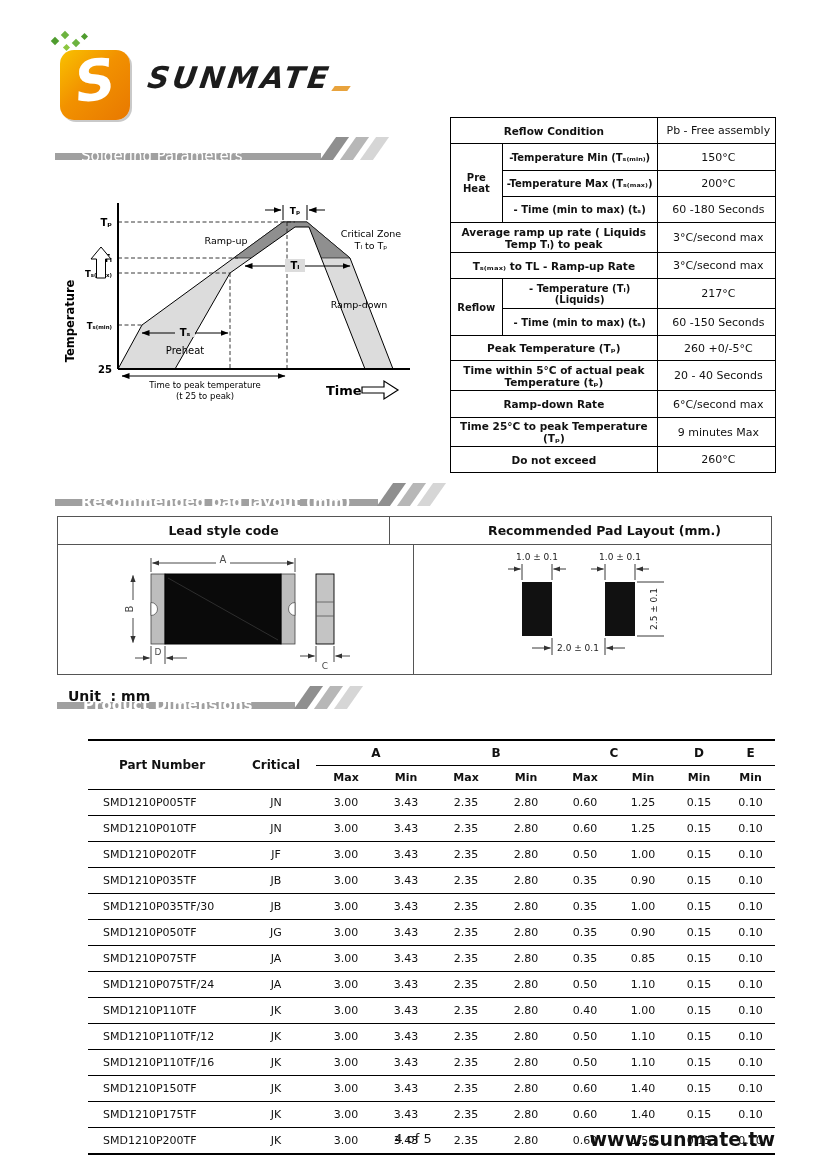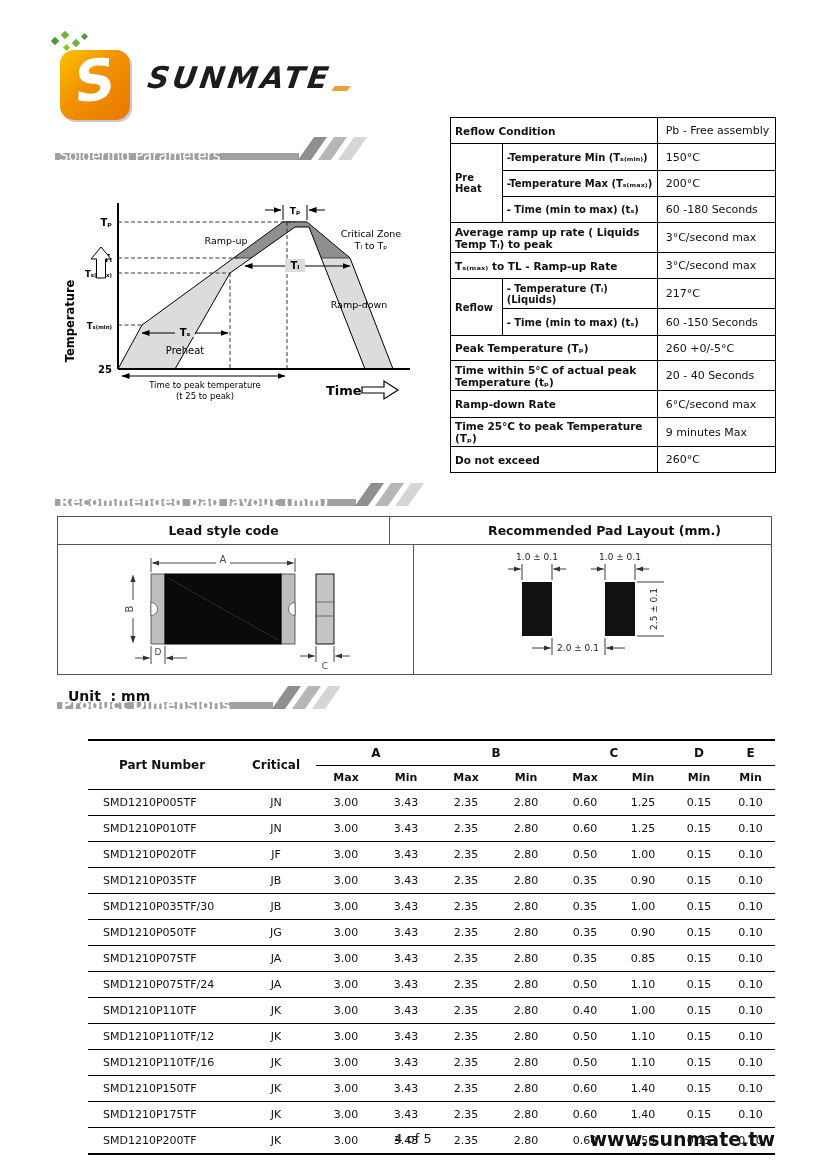--- a/index.html
+++ b/index.html
@@ -13,26 +13,26 @@
   .logo-s{position:absolute;left:14px;top:12px;width:70px;height:70px;color:#fff;
           font-size:56px;font-weight:bold;font-style:italic;text-align:center;line-height:70px;
           transform:rotate(-8deg);}
   .dot{position:absolute;width:6px;height:6px;transform:rotate(45deg);}
   .wordmark{position:absolute;left:102px;top:26px;font-size:30px;font-weight:bold;font-style:italic;
             letter-spacing:3px;color:#1c1c1c;transform:skewX(-8deg);white-space:nowrap;}
   .logo-accent{position:absolute;left:287px;top:52px;width:16px;height:5px;background:#e8a33d;transform:skewX(-35deg);}
   
   .banner{position:absolute;display:flex;align-items:stretch;height:23px;}
   .banner .bar{background:#a0a0a0;color:#fff;display:flex;align-items:center;
-               padding:0 12px 1px 4px;font-size:15px;white-space:nowrap;margin-top:16px;}
+               padding:0 12px 1px 26px;font-size:15px;white-space:nowrap;margin-top:16px;}
   .banner.bold .bar{font-weight:bold;}
   .stripe{width:13px;margin-left:7px;transform:skewX(-35deg);}
   .s1{background:#8f8f8f;} .s2{background:#b7b7b7;} .s3{background:#d6d6d6;}
   
-  .rt{position:absolute;left:450px;top:117px;border-collapse:collapse;width:326px;font-size:11px;}
+  .rt{position:absolute;left:450px;top:117px;border-collapse:collapse;width:326px;font-size:11px;text-align:center;}
   .rt td{border:1px solid #000;padding:2px 4px;vertical-align:middle;}
   .rt .lbl{font-weight:bold;font-size:10.5px;}
   .rt .grp{font-weight:bold;font-size:10px;overflow-wrap:anywhere;width:44px;}
   .rt .lbl2{font-weight:bold;font-size:10px;}
   .rt .val{font-weight:normal;padding-left:8px;font-size:11px;}
   
   .padbox{position:absolute;left:57px;top:516px;width:713px;border:1px solid #555;}
   .padbox .hd{display:flex;height:27px;border-bottom:1px solid #555;gap:48px;}
   .padbox .hd div{display:flex;align-items:center;justify-content:center;font-weight:bold;font-size:12.5px;}
   .padbox .hd .l{width:355px;border-right:1px solid #555;}

